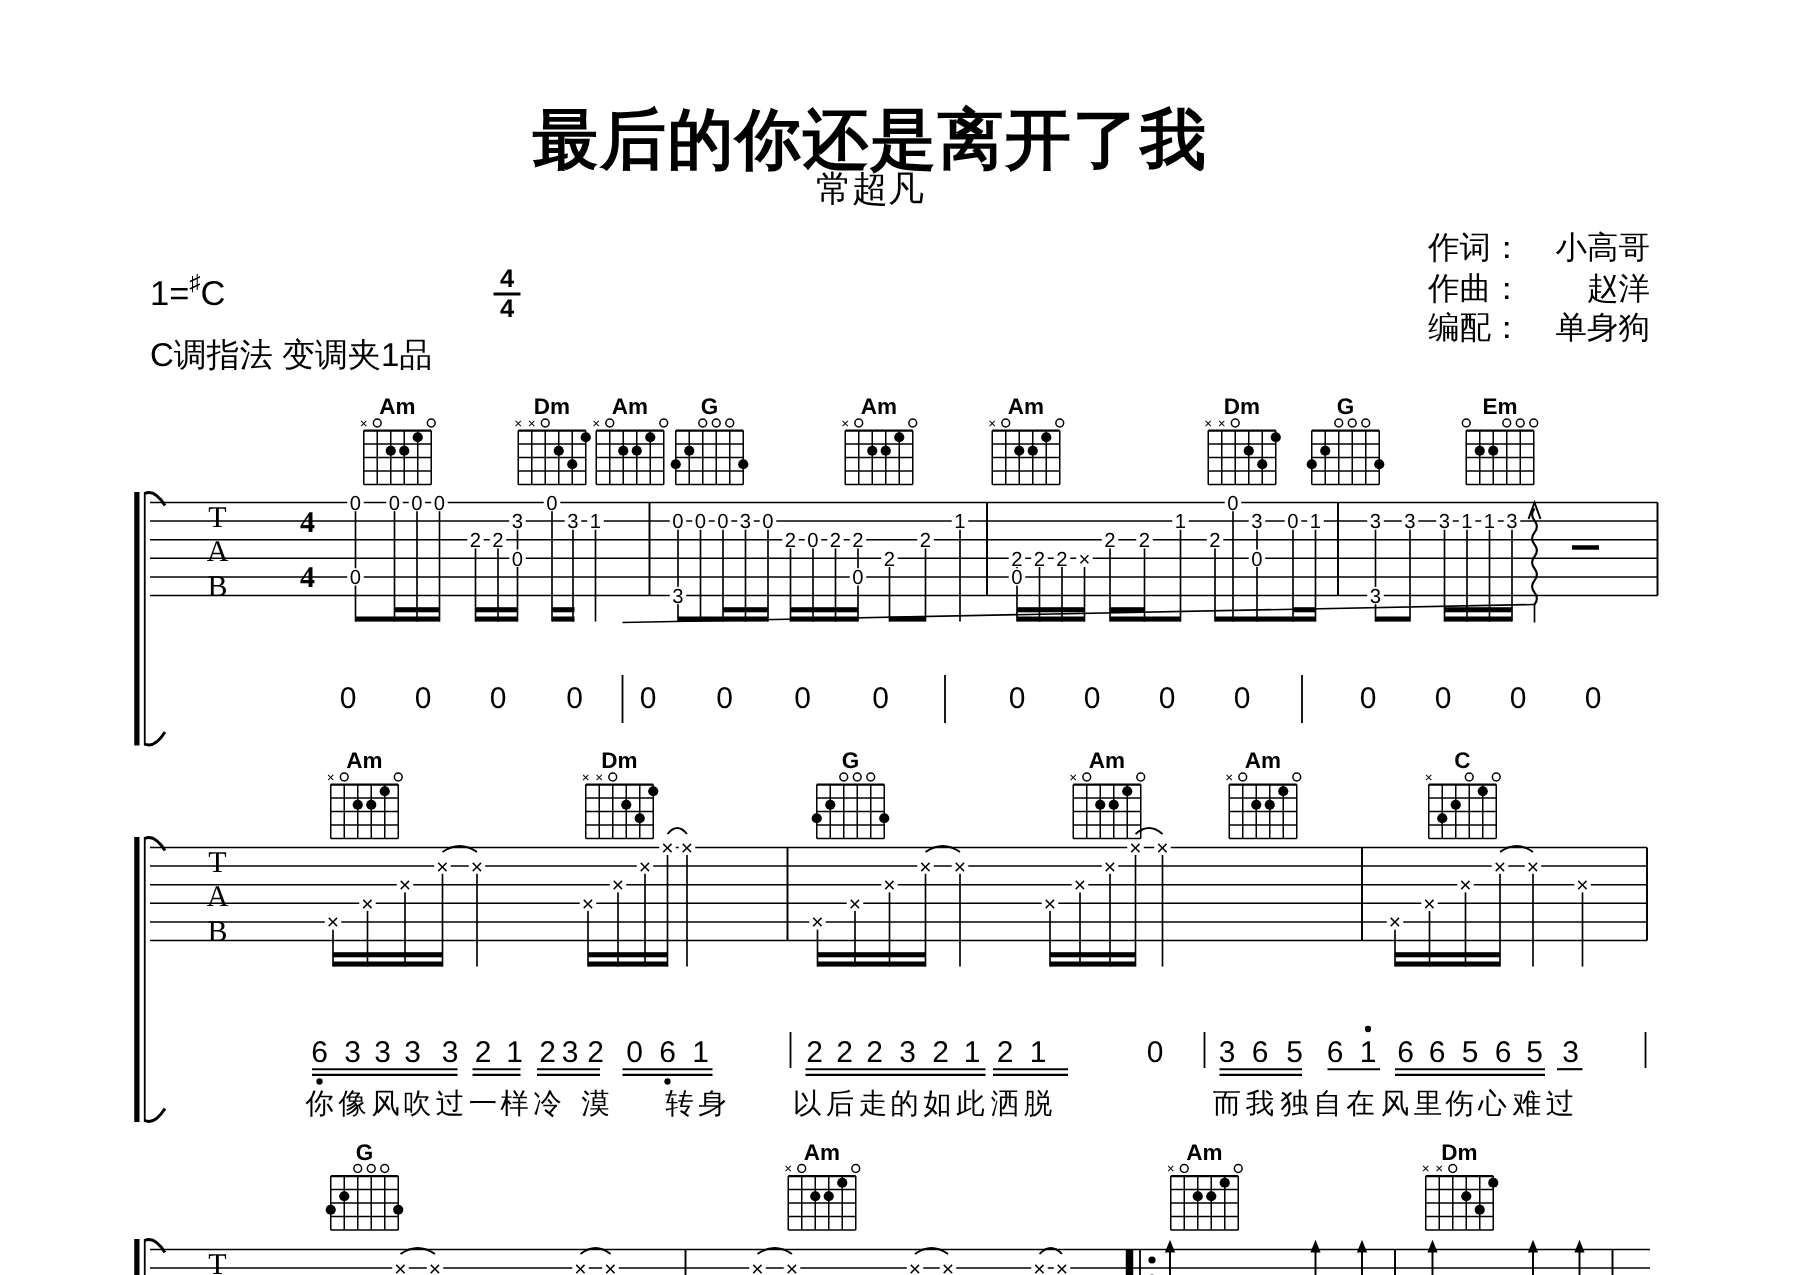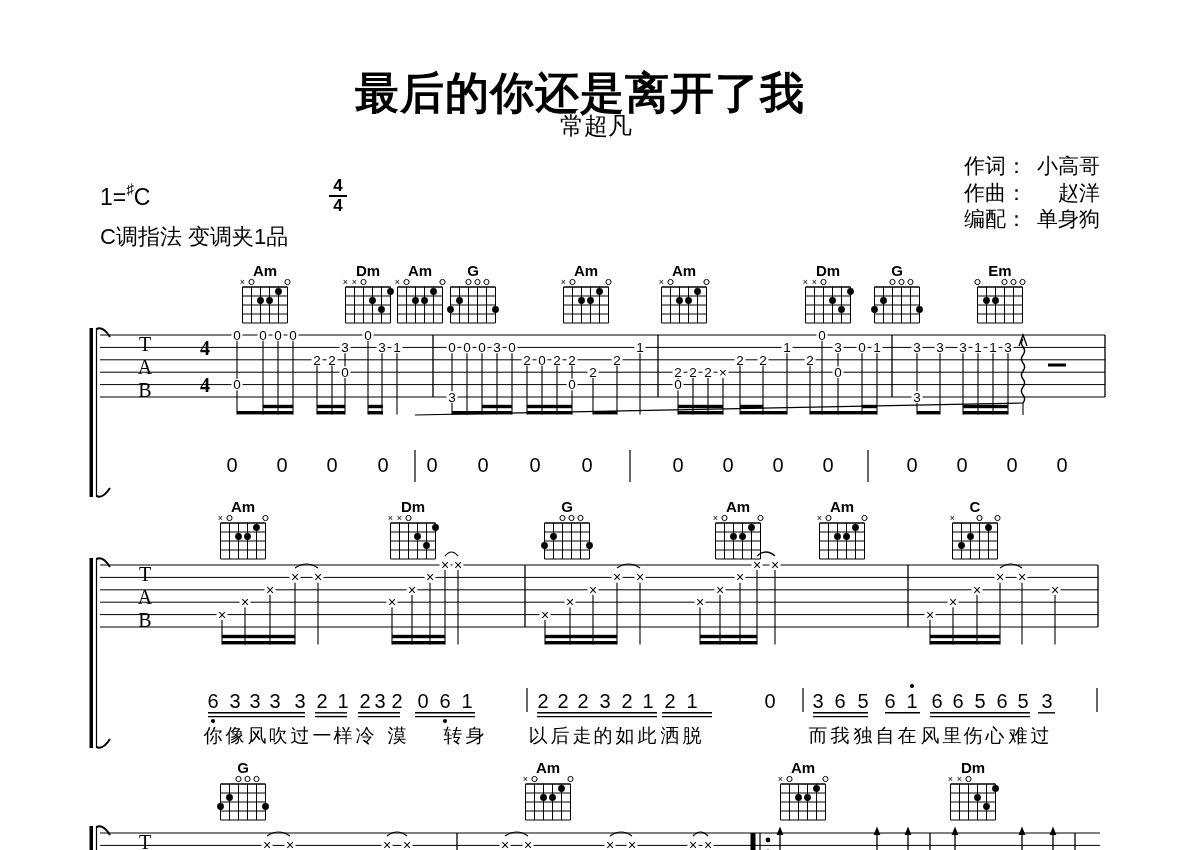--- a/index.html
+++ b/index.html
@@ -1,23 +1,23 @@
 <!DOCTYPE html>
 <html><head>
 <meta charset="utf-8">
 <style>
   html,body{margin:0;padding:0;background:#fff;}
   body{width:1200px;height:850px;position:relative;overflow:hidden;
        font-family:"Liberation Sans","DejaVu Sans",sans-serif;color:#000;}
   .song-title{position:absolute;left:0;top:64px;width:1160px;text-align:center;
        font-size:44px;font-weight:600;letter-spacing:1px;}
-  .artist{position:absolute;left:16px;top:110px;width:1160px;text-align:center;
+  .artist{position:absolute;left:0;top:110px;width:1160px;text-align:center;
        font-size:24px;font-weight:500;}
   .credits{position:absolute;left:952px;top:153px;width:148px;font-size:21px;line-height:26.5px;}
-  .credit-row{display:flex;justify-content:space-between;margin-left:12px;}
+  .credit-row{display:flex;justify-content:space-between;}
   .keyline{position:absolute;left:100px;top:182px;font-size:23px;font-weight:400;}
   .keyline sup{font-size:15px;position:relative;top:-2px;}
   .frac{position:absolute;left:326px;top:177px;width:24px;text-align:center;
        font-size:17px;font-weight:600;line-height:18px;}
   .frac-bar{border-top:2px solid #000;width:18px;margin:0 auto;}
   .playing{position:absolute;left:100px;top:222px;font-size:22px;font-weight:500;text-align:center;}
   #score-svg{position:absolute;left:0;top:0;}
 </style>
 </head>
 <body>

